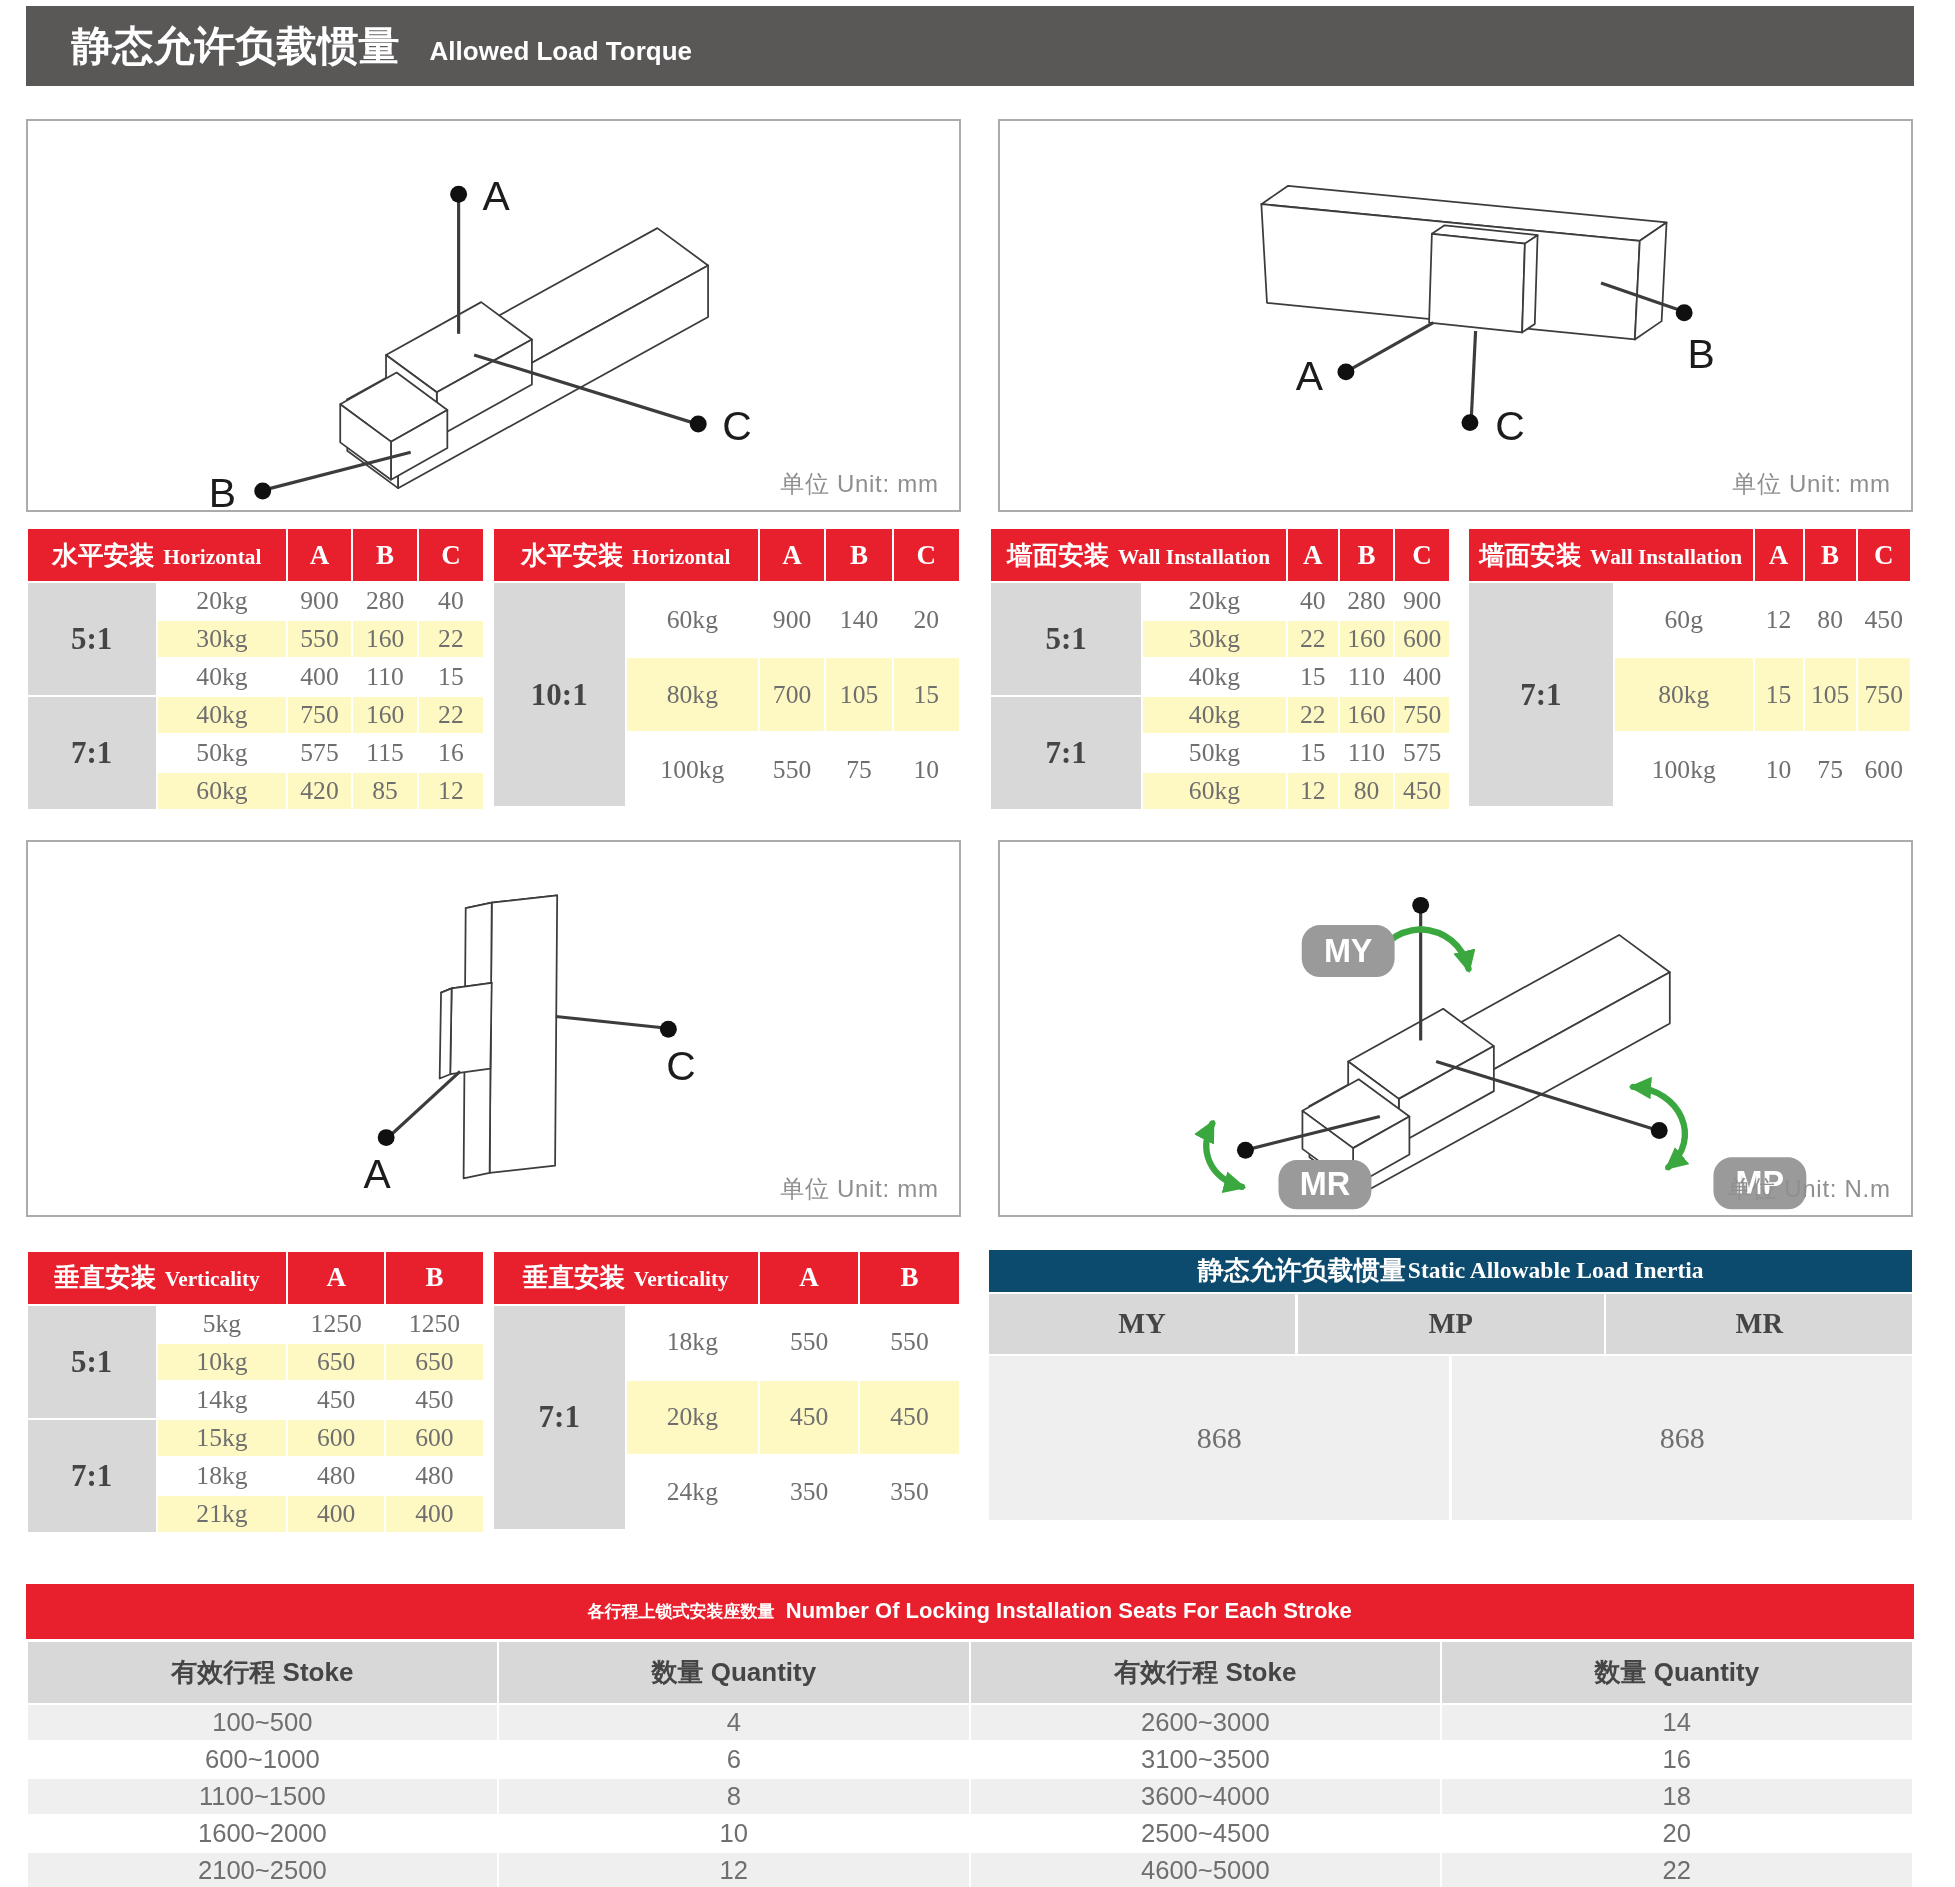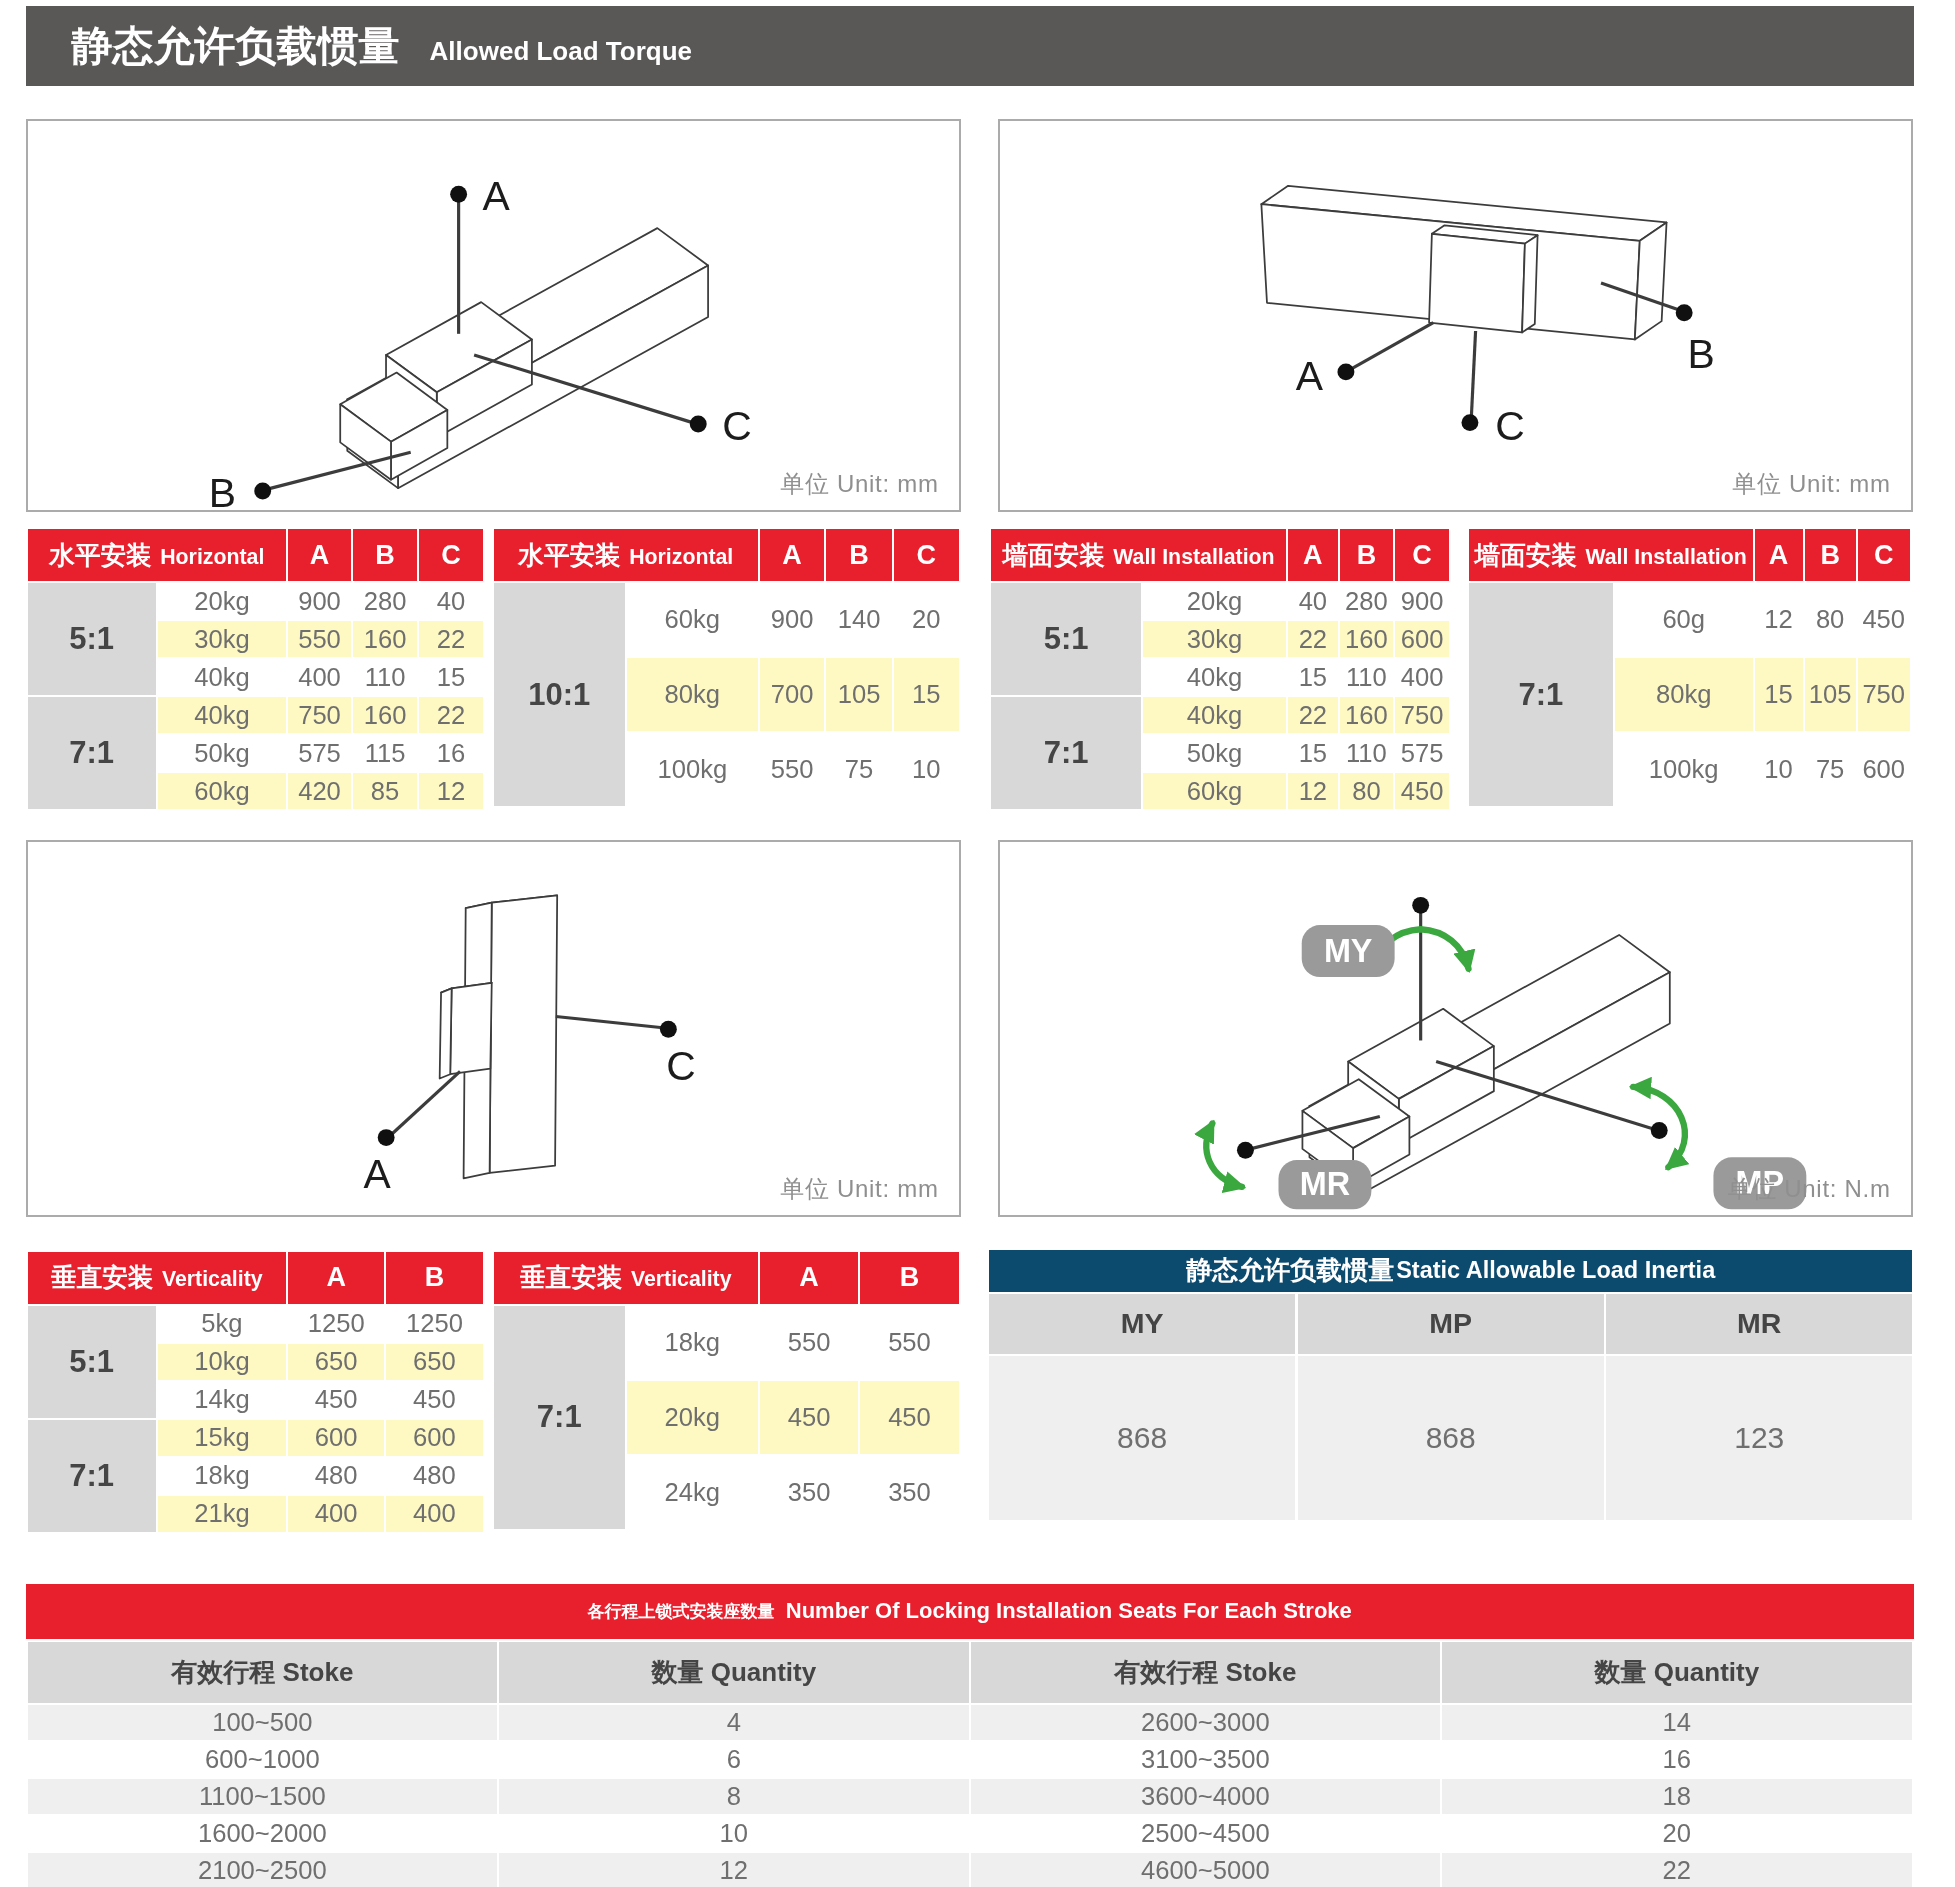--- a/index.html
+++ b/index.html
@@ -33,21 +33,21 @@
   }
   .outline { fill:#ffffff; stroke:#3c3c3c; stroke-width:2.5; stroke-linejoin:round; }
   .leader  { stroke:#3c3c3c; stroke-width:4.5; }
   .dot     { fill:#101010; }
   .diag-label { font-size:58px; fill:#1c1c1c; font-family:"Liberation Sans",sans-serif; }
   .badge-rect { fill:#9a9a9a; }
   .badge-text { font-size:46px; font-weight:bold; fill:#ffffff; text-anchor:middle; font-family:"Liberation Sans",sans-serif; }
   .g-arc { fill:none; stroke:#3aa83f; stroke-width:9; stroke-linecap:round; }
 
   
-  .table-row { display:flex; margin-top:15.6px; }
+  .table-row { display:flex; margin-top:15.6px;font-family:Liberation Serif, serif; }
   .table-row2 { margin-top:33px; }
   .gap10 { width:7.1px; flex:none; } .gap22 { width:15.6px; flex:none; } .gap40 { width:28.5px; flex:none; }
 
   table.rt { border-collapse:collapse; table-layout:fixed; }
   table.rt th, table.rt td { border:2.1px solid #ffffff; padding:0; text-align:center; vertical-align:middle; overflow:hidden; }
   table.rt thead tr { height:54px; }
   table.rt thead th { background:#e8202e; color:#ffffff; }
   th.tt .zh { font-size:25.6px; font-weight:bold; }
   th.tt .en { font-size:21.3px; font-weight:bold; margin-left:8.5px; }
   th.colh { font-size:27px; font-weight:bold; }
@@ -519,21 +519,20 @@
         <span class="en">Static Allowable Load Inertia</span>
       </div>
       <div class="i-head">
         <div>MY</div>
         <div>MP</div>
         <div>MR</div>
       </div>
       <div class="i-vals">
         <div>868</div>
         <div>868</div>
-        <div>123</div>
       </div>
     </div>
   </div>
 
   <div class="locking">
     <div class="l-title">
       <span class="zh">各行程上锁式安装座数量</span>
       <span class="en">Number Of Locking Installation Seats For Each Stroke</span>
     </div>
     <table class="lk">

